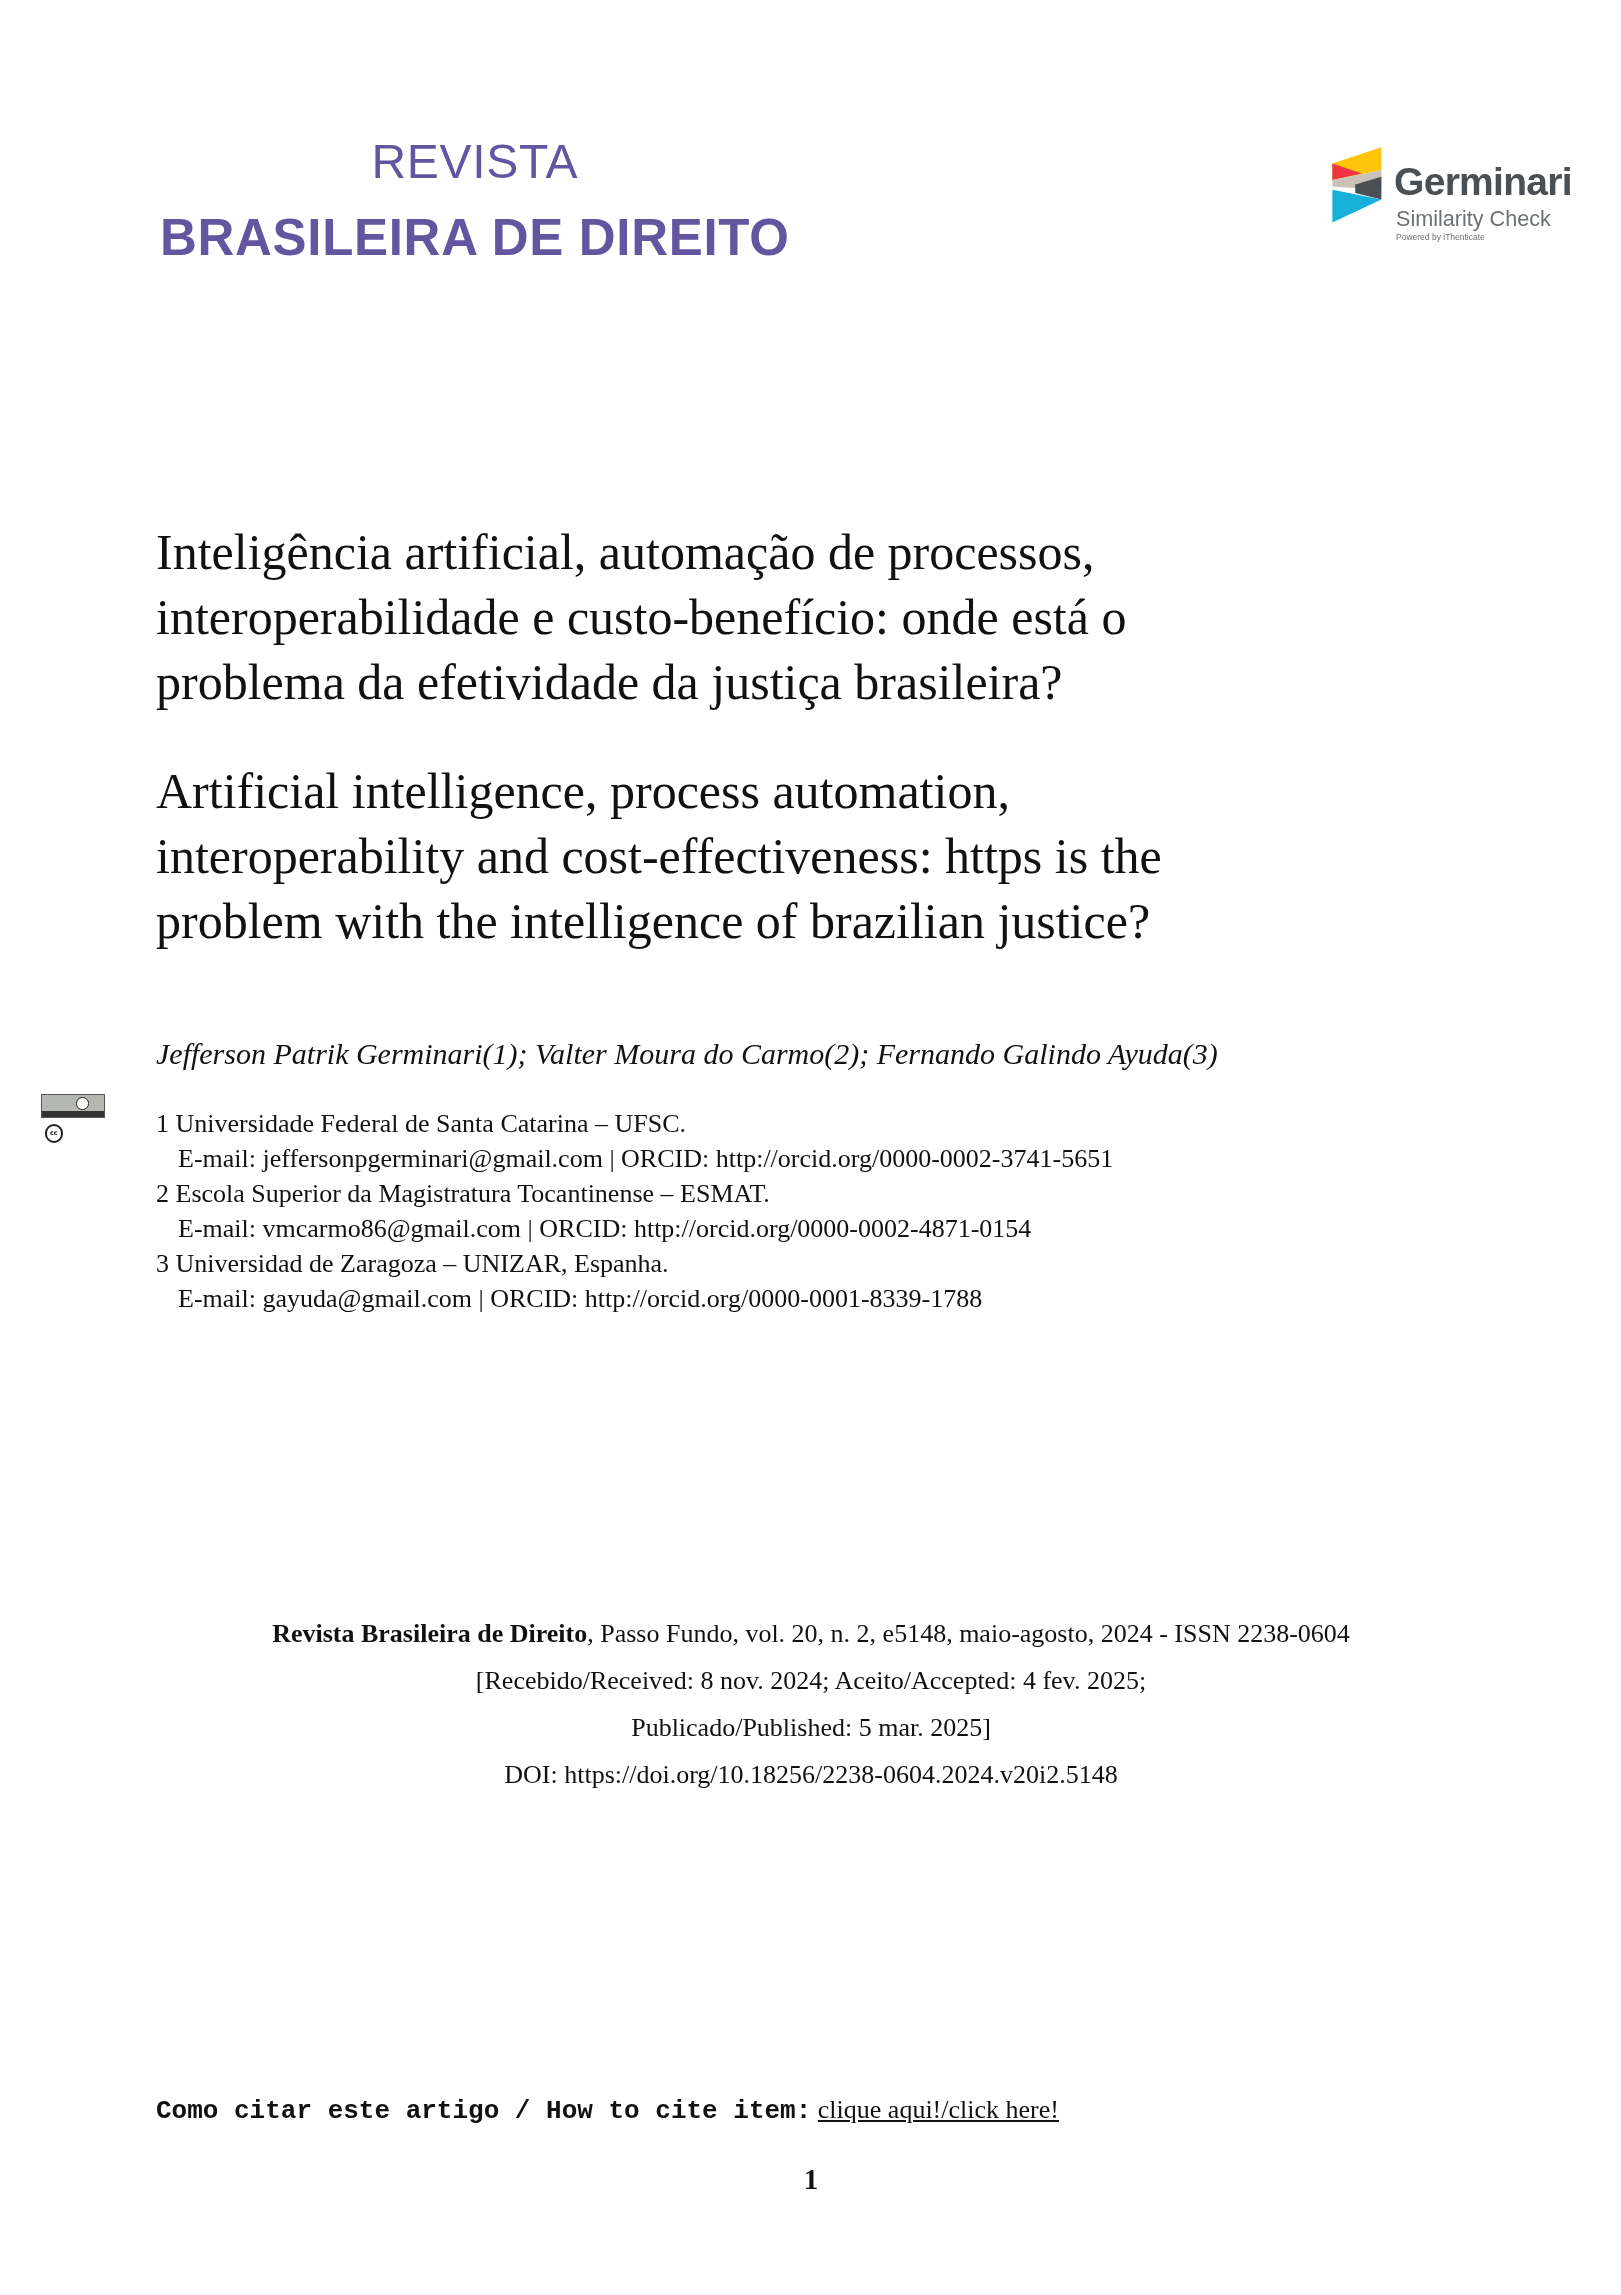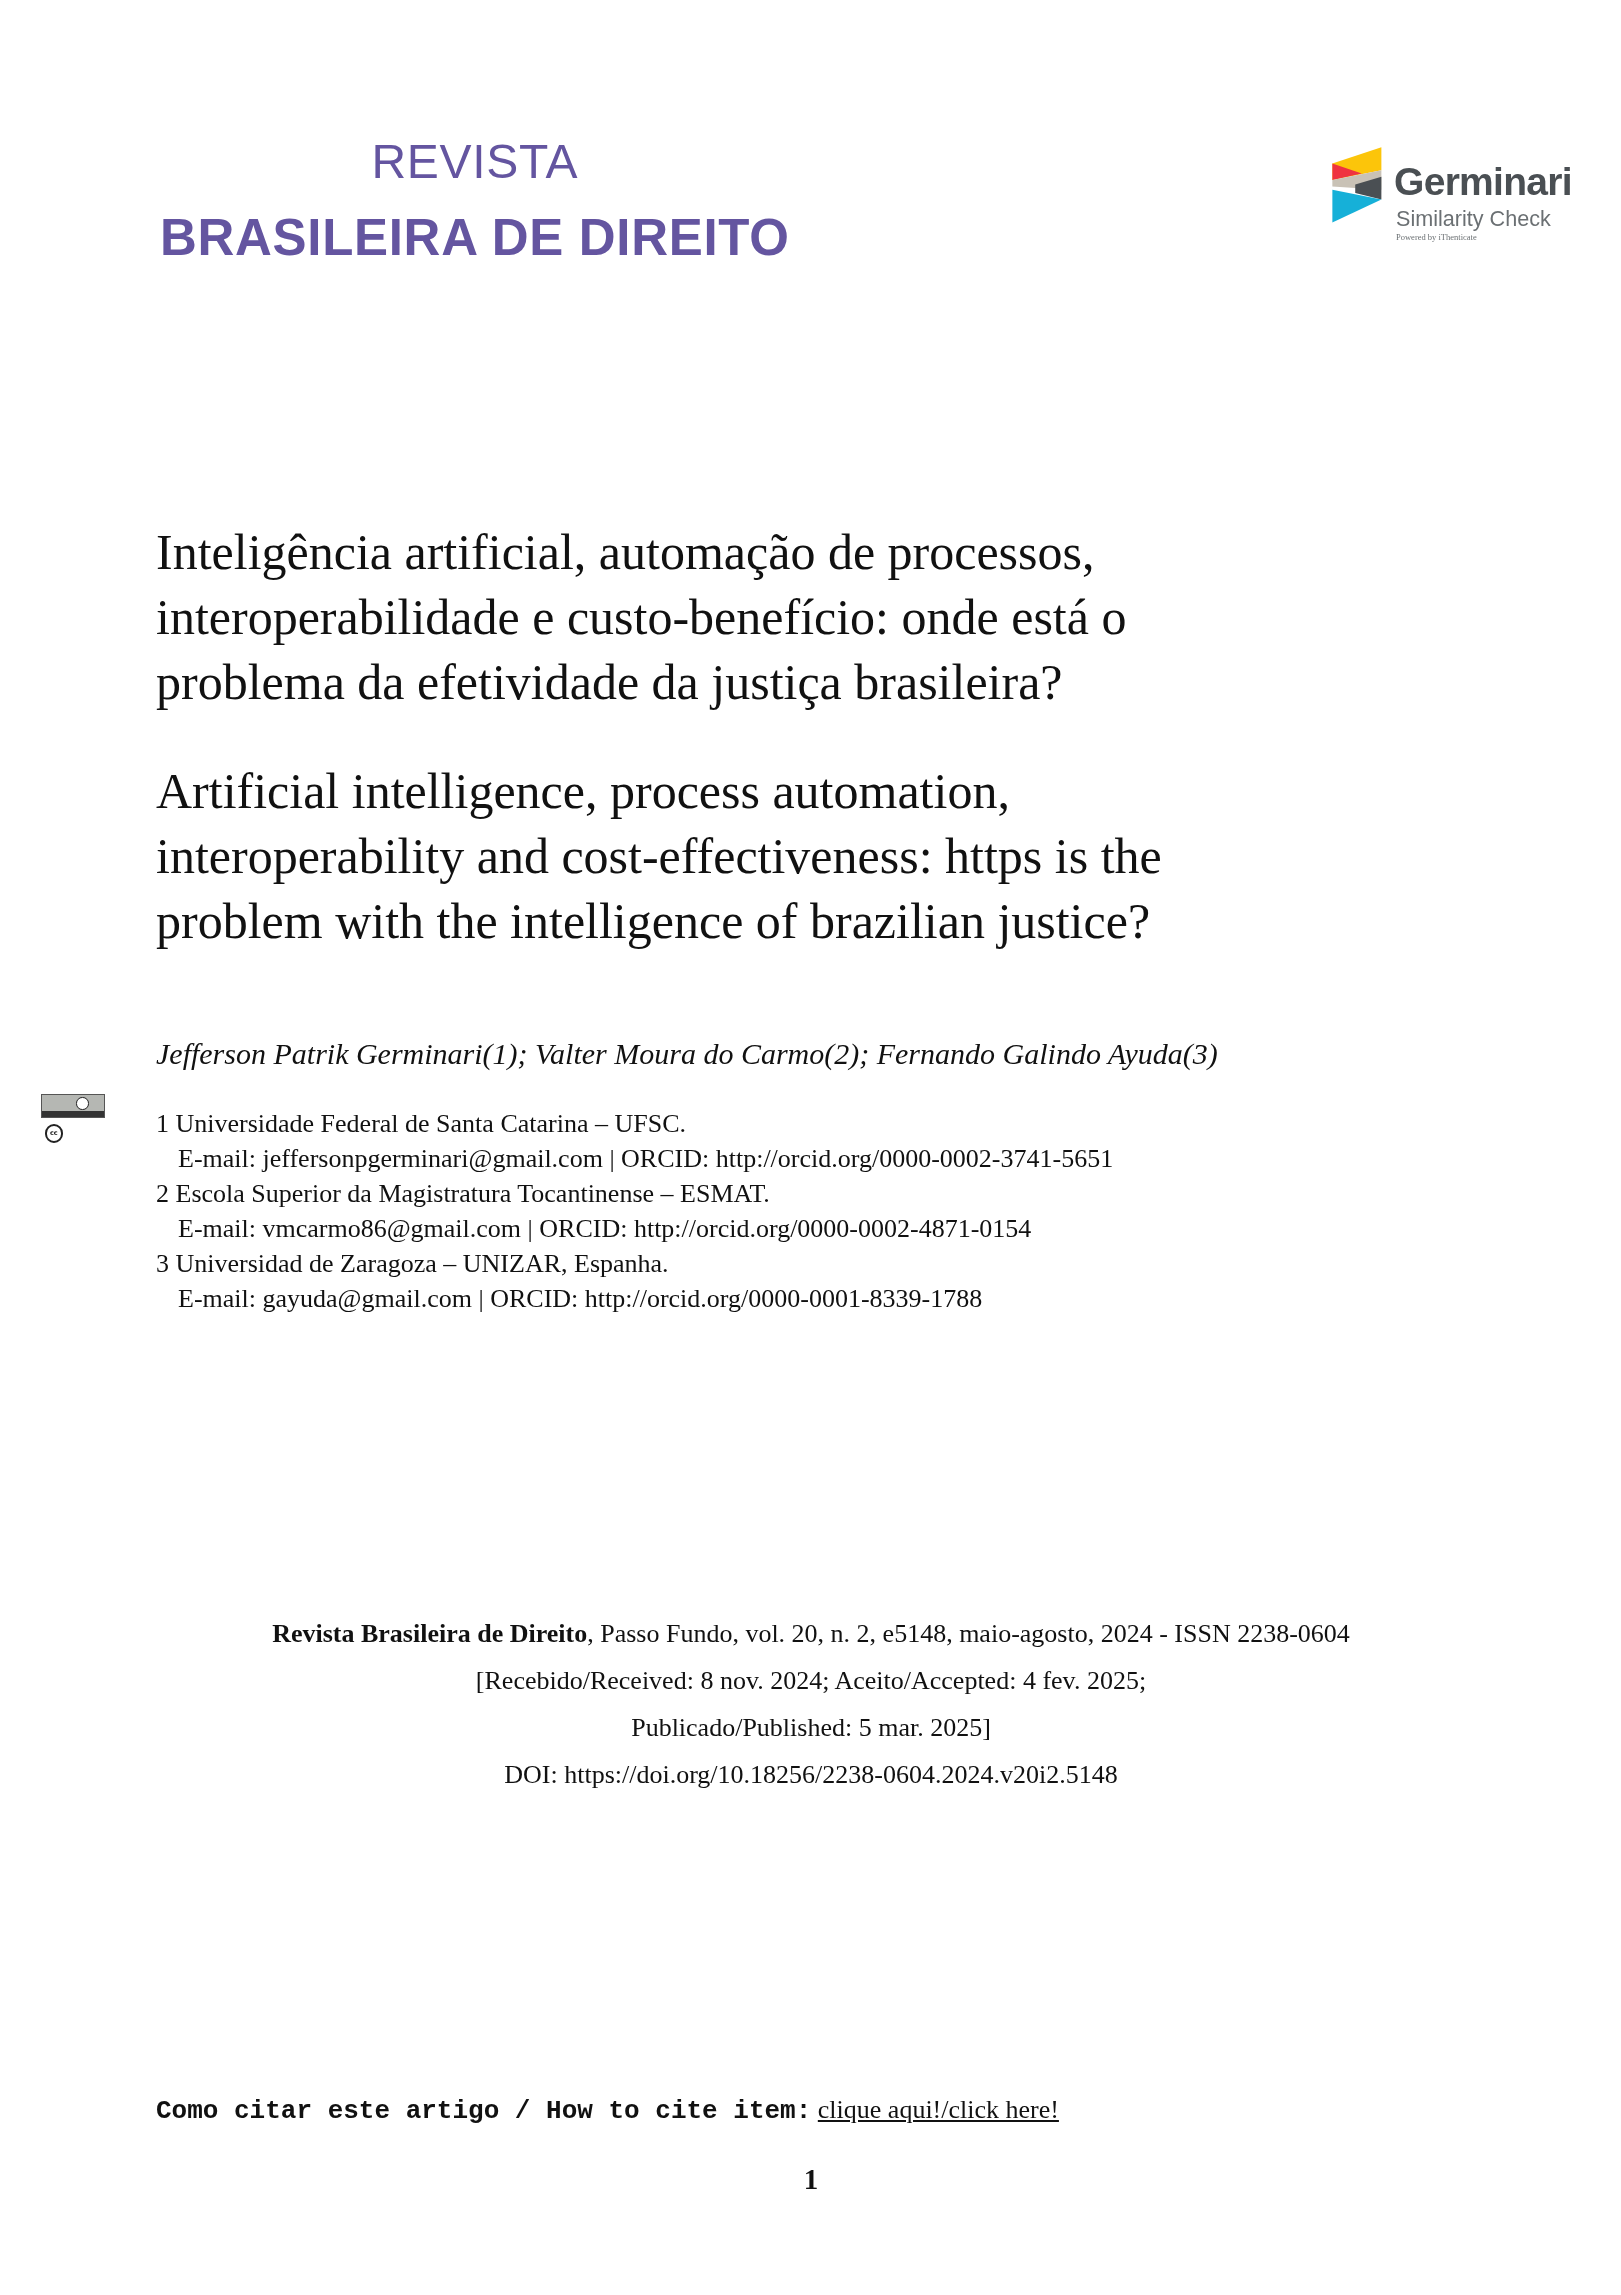--- a/index.html
+++ b/index.html
@@ -9,21 +9,21 @@
 
     .journal-logo { left: 160px; top: 134px; color: #6455a0; font-family: "Liberation Sans", "DejaVu Sans", sans-serif; text-align: center; }
     .journal-logo .l1 { font-size: 48px; font-weight: 400; letter-spacing: 0.7px; line-height: 55px; }
     .journal-logo .l2 { font-size: 51px; font-weight: 700; letter-spacing: 0.7px; line-height: 63px; margin-top: 17px; }
 
     .crossref { left: 1329px; top: 137px; width: 236px; height: 115px; }
     .crossref .name { position: absolute; left: 65px; top: 23px; font-family: "Liberation Sans", sans-serif;
                       font-size: 39px; font-weight: 700; color: #4a4f53; letter-spacing: -0.7px; }
     .crossref .sub { position: absolute; left: 67px; top: 69px; font-family: "Liberation Sans", sans-serif;
                      font-size: 21.6px; color: #6b7073; }
-    .crossref .pow { position: absolute; left: 67px; top: 95px; font-family: Liberation Serif, serif;
+    .crossref .pow { position: absolute; left: 67px; top: 95px; font-family: Liberation Sans, sans-serif;
                      font-size: 8.5px; color: #6b7073; }
 
     .title-pt { left: 156px; top: 520px; width: 1178px; font-size: 50px; line-height: 65px; font-weight: 400; }
     .title-en { left: 156px; top: 759px; width: 1178px; font-size: 50px; line-height: 65px; font-weight: 400; }
 
     .authors { left: 156px; top: 1037px; font-size: 30px; font-style: italic; white-space: nowrap; }
 
     .cc-badge { left: 41px; top: 1094px; width: 62px; height: 22px; background: #b5b7b3; border: 1.3px solid #555; }
     .cc-badge .band { position: absolute; left: 0; right: 0; bottom: 0; height: 6.5px; background: #333; }
     .cc-badge .cc { position: absolute; left: 2.6px; top: 1.3px; width: 14.4px; height: 14.4px; border-radius: 50%;

